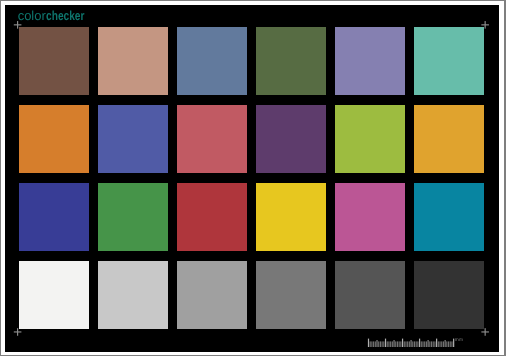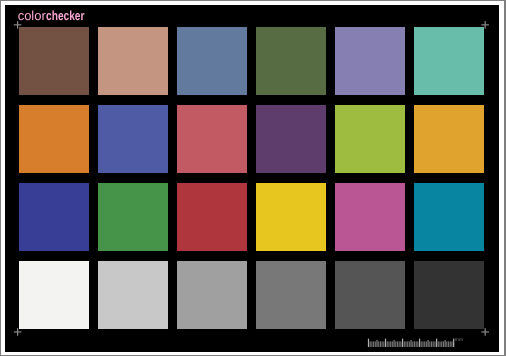--- a/index.html
+++ b/index.html
@@ -8,21 +8,21 @@
        font-family:"Liberation Sans",sans-serif;
        -webkit-font-smoothing:antialiased;text-rendering:geometricPrecision;}
 
   
   #chart{position:absolute;left:1px;top:1px;width:503px;height:354px;background:#ffffff;}
 
   
   #board{position:absolute;left:4px;top:4px;width:494px;height:347px;background:#000000;}
 
   
-  #logo{position:absolute;left:12.65px;top:3.5px;color:#f9a8d4;font-size:13px;line-height:13px;
+  #logo{position:absolute;left:12.65px;top:3.5px;color:#0f766e;font-size:13px;line-height:13px;
         white-space:nowrap;opacity:0.999;will-change:opacity;}
   #logo span{display:inline-block;transform-origin:0 0;vertical-align:top;}
   #logo .a{transform:scaleX(1);}
   #logo .b{font-weight:bold;transform:scaleX(0.783);margin-left:0.5px;}
 
   
   .patch{position:absolute;width:70px;height:68px;}
 
   
   #marks,#ruler{position:absolute;left:0;top:0;overflow:visible;}

